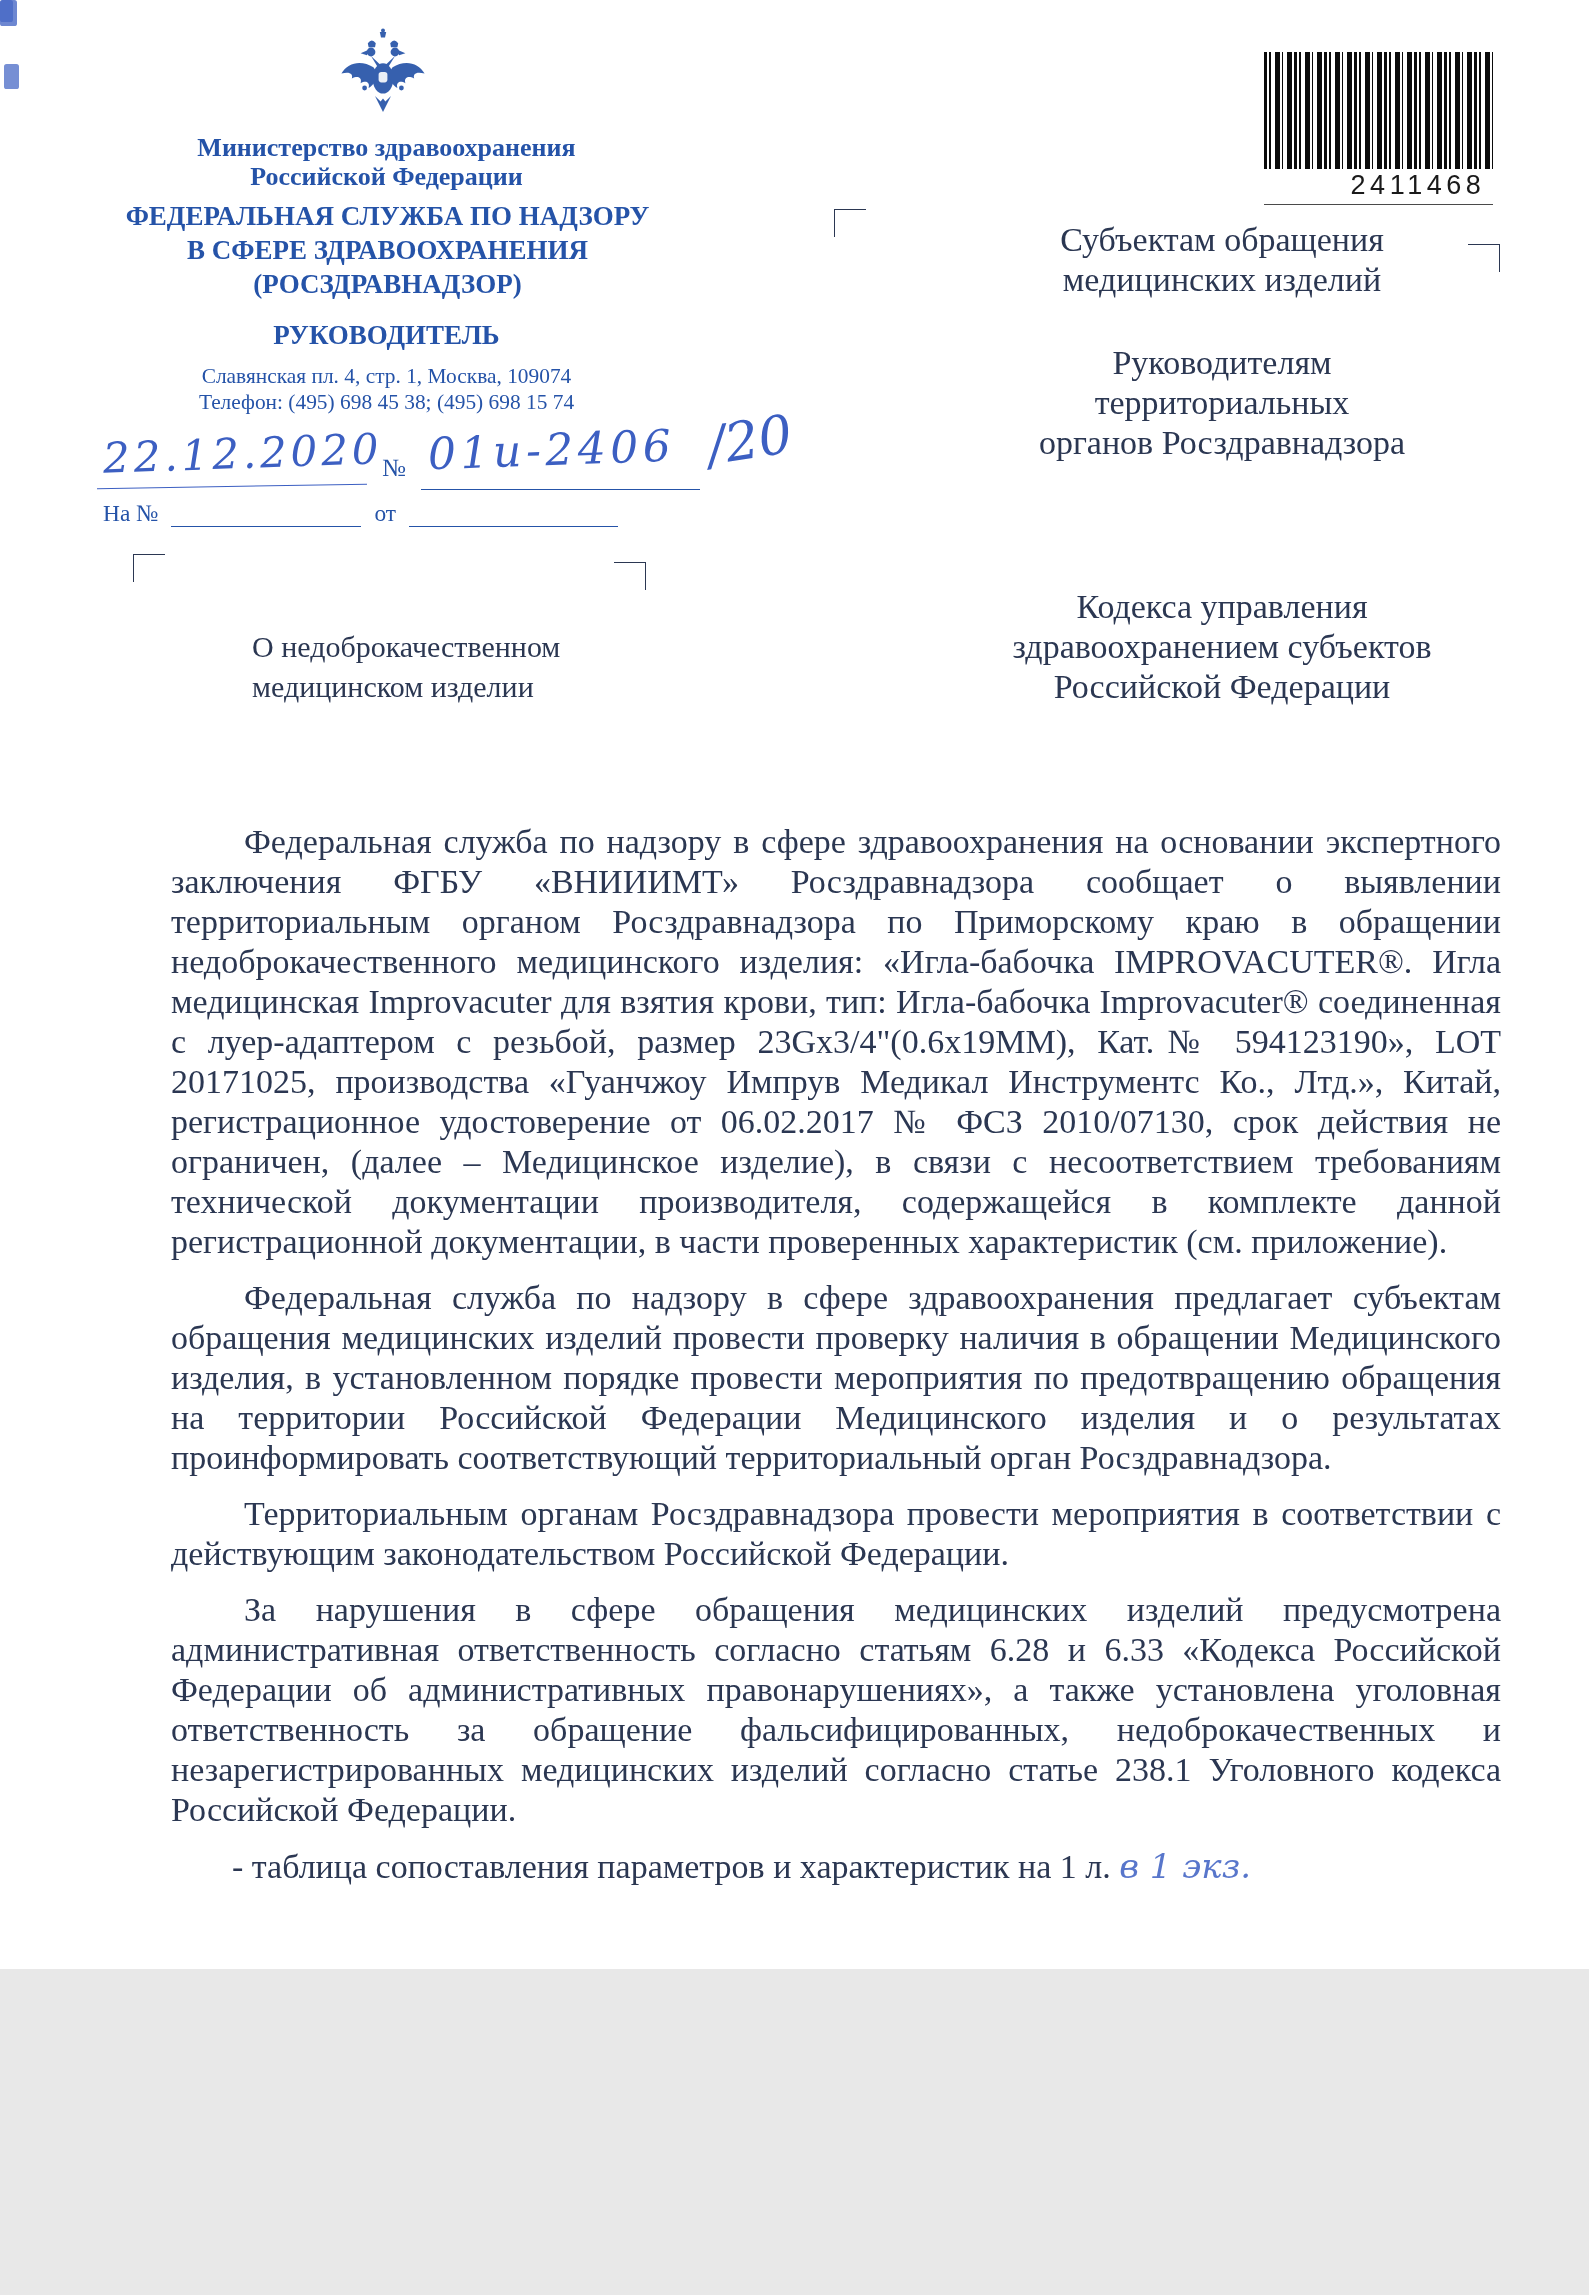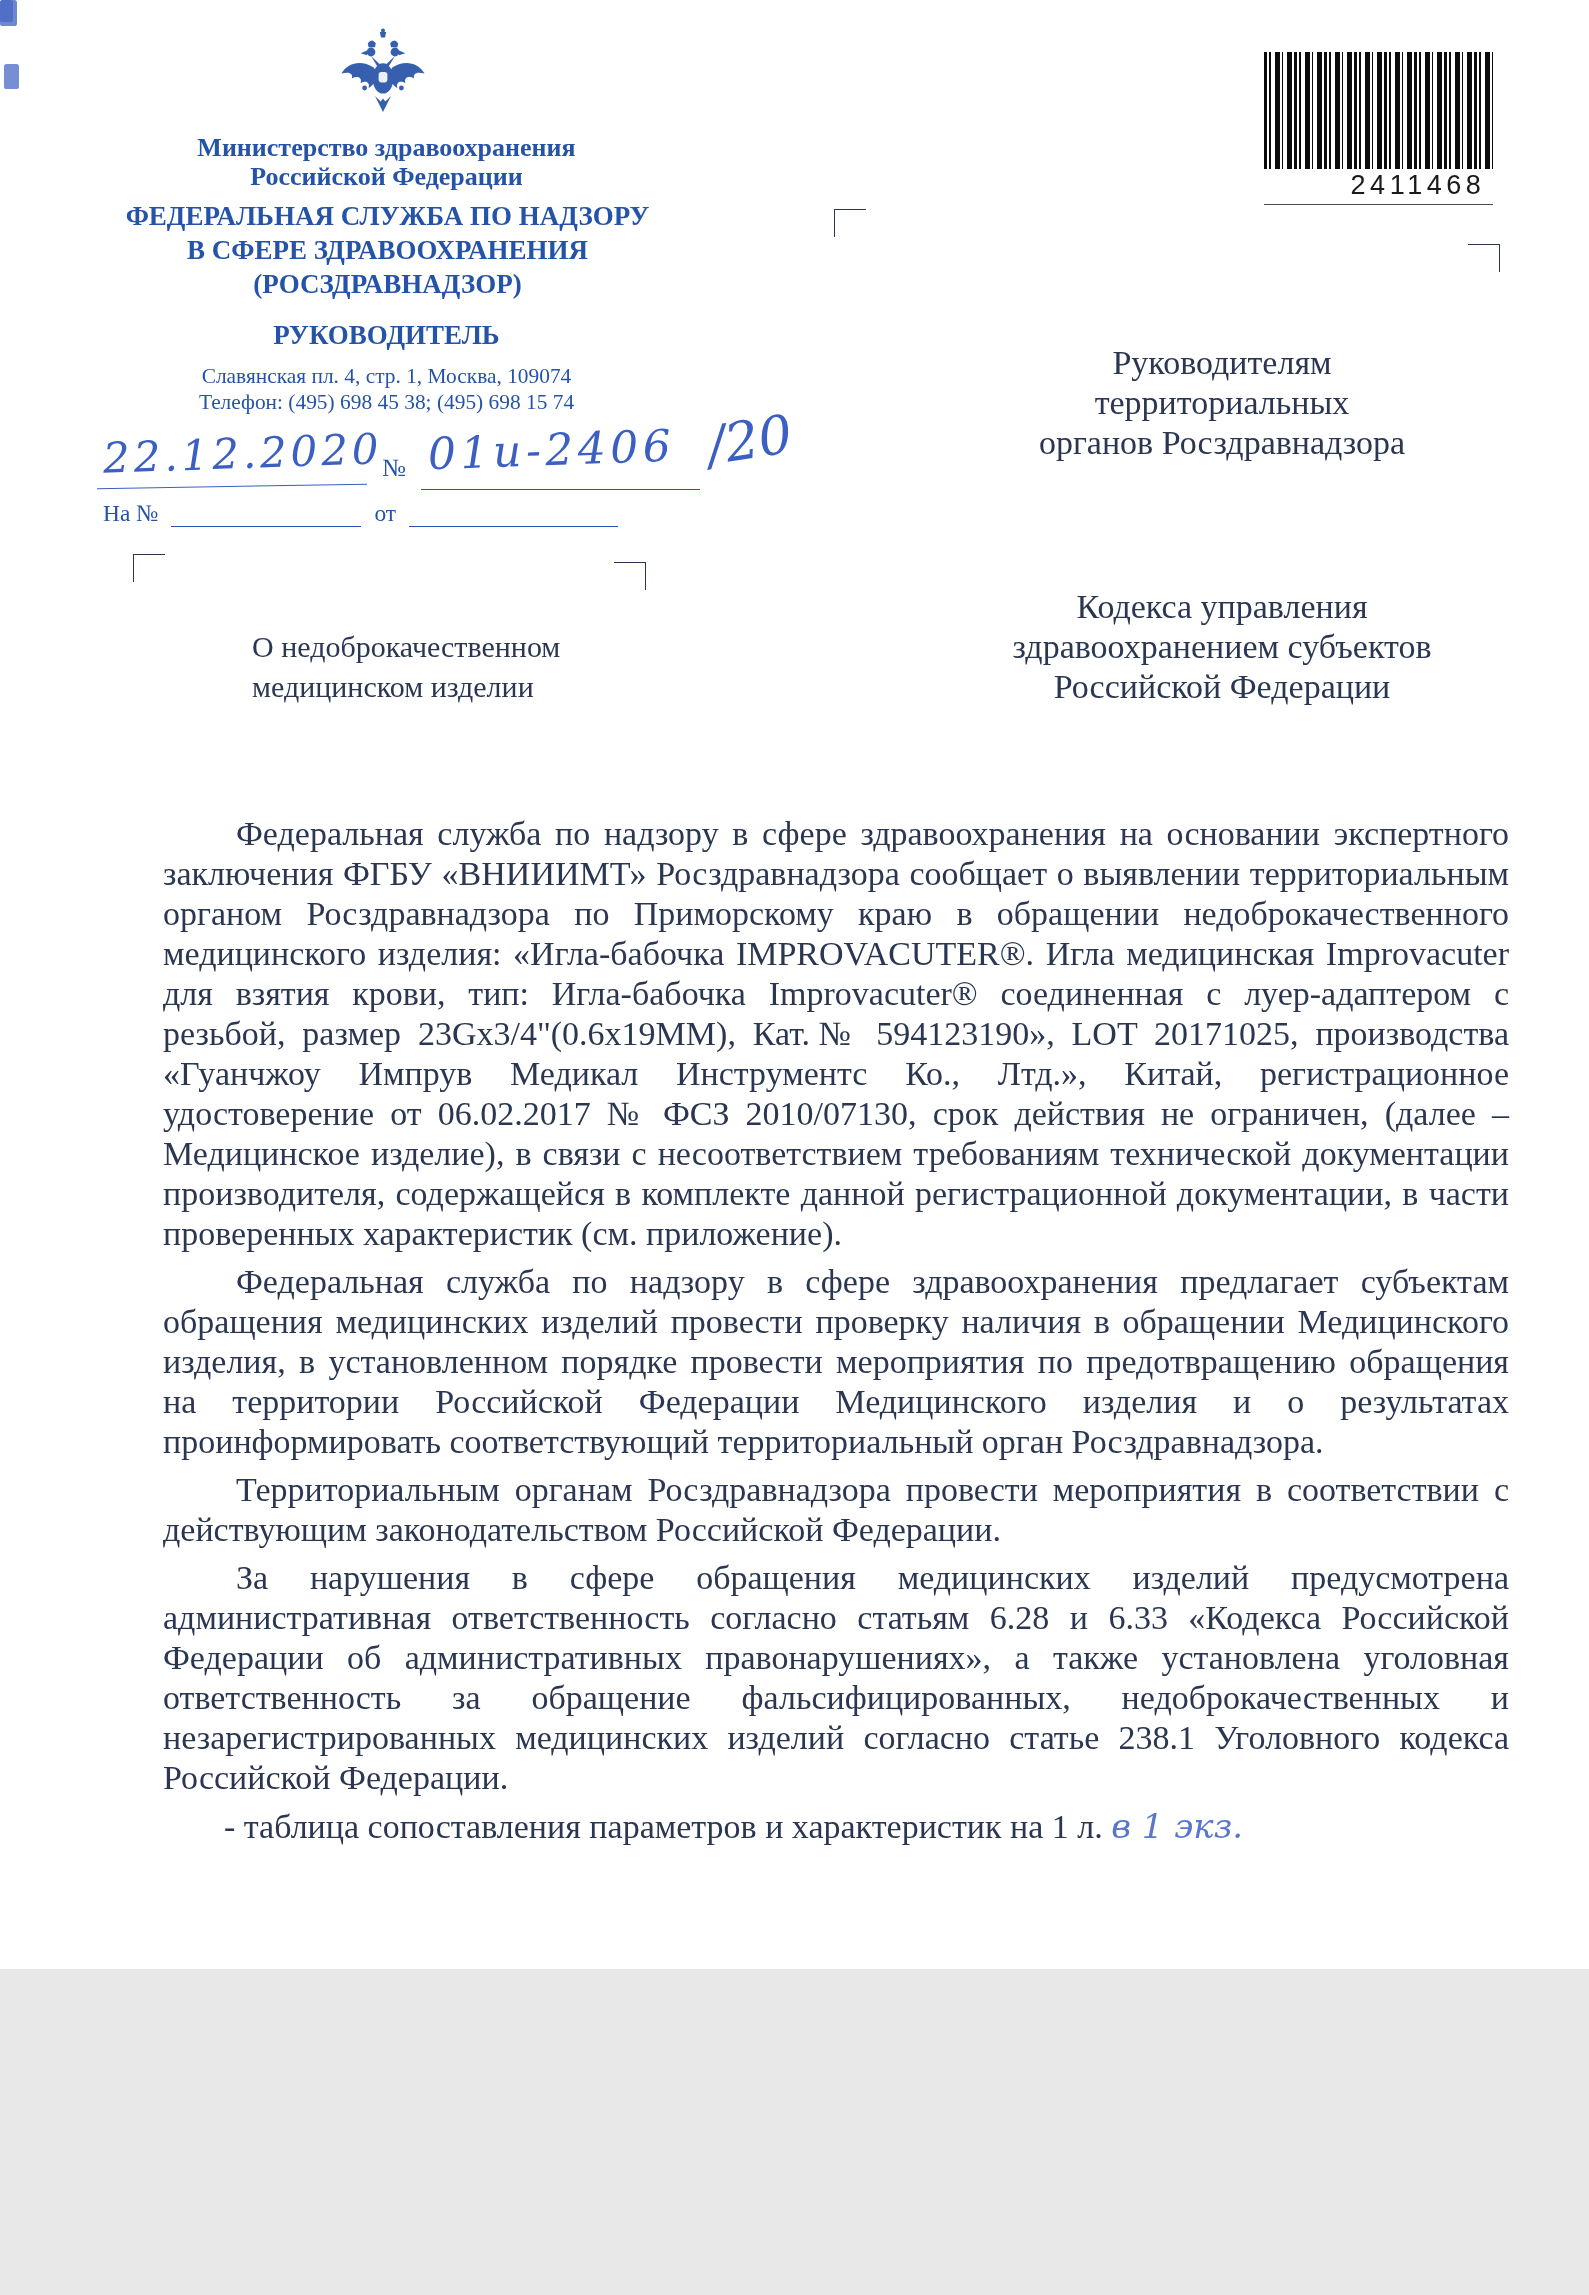--- a/index.html
+++ b/index.html
@@ -74,21 +74,21 @@
   .recipient { position:absolute; left:910px; width:624px; text-align:center;
     font-size:34px; line-height:40px; color:var(--text); }
   .r1 { top:220px; } .r2 { top:343px; } .r3 { top:504px; } .r4 { top:587px; }
 
   
   .subject { position:absolute; left:252px; top:627px; font-size:30px; line-height:1.32; color:var(--text); }
 
   
   .body-text { position:absolute; left:155px; top:806px; width:1362px;
     font-size:34px; line-height:40px; text-align:justify; color:var(--text); }
-  .body-text p { margin:8px; text-indent:73px; }
+  .body-text p { margin:16px; text-indent:73px; }
   .app-label { margin-top:40px !important; text-indent:61px !important; text-align:left; }
   .app-item  { text-indent:61px !important; text-align:left; }
   .hw-tail { font-family:"DejaVu Serif", serif; font-style:italic; color:var(--ink); opacity:.85; }
 
   
   .signature { position:absolute; left:903px; top:2054px; width:286px; height:168px; }
   .signer { position:absolute; left:1266px; top:2133px; font-size:34px; color:var(--text); white-space:nowrap; }
 </style>
 </head>
 <body>
@@ -147,20 +147,22 @@
   <div class="mark m1"></div>
   <div class="mark m2"></div>
   <div class="mark m3"></div>
   <div class="mark m4"></div>
 
   <div class="barcode">
     <div class="bars"></div>
     <div class="bnum">2411468</div>
   </div>
 
+  <div class="recipient r1 ml">Субъектам обращения
+медицинских изделий</div>
   <div class="recipient r2 ml">Руководителям
 территориальных
 органов Росздравнадзора</div>
   <div class="recipient r4 ml">Кодекса управления
 здравоохранением субъектов
 Российской Федерации</div>
 
   <div class="subject ml">О недоброкачественном
 медицинском изделии</div>
 

